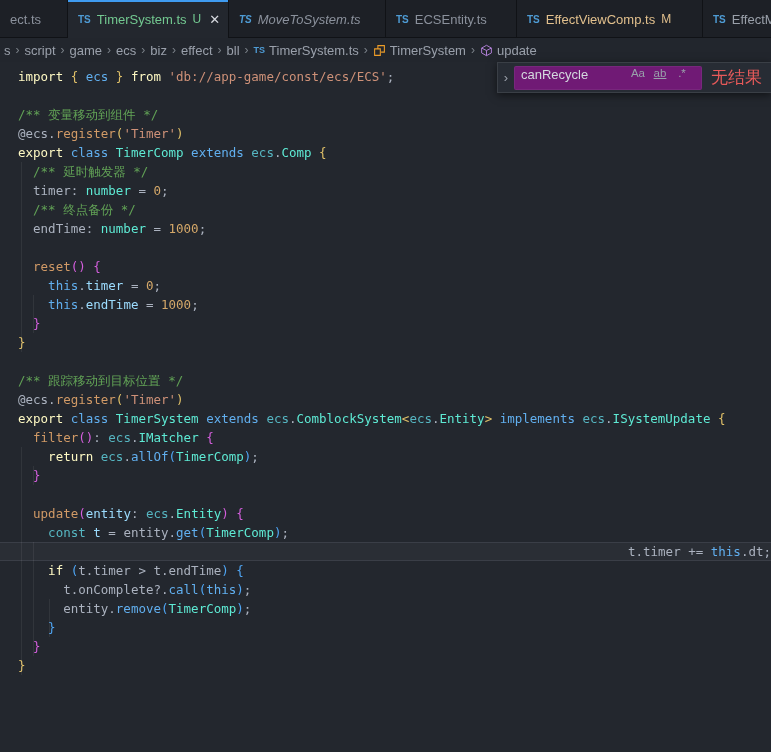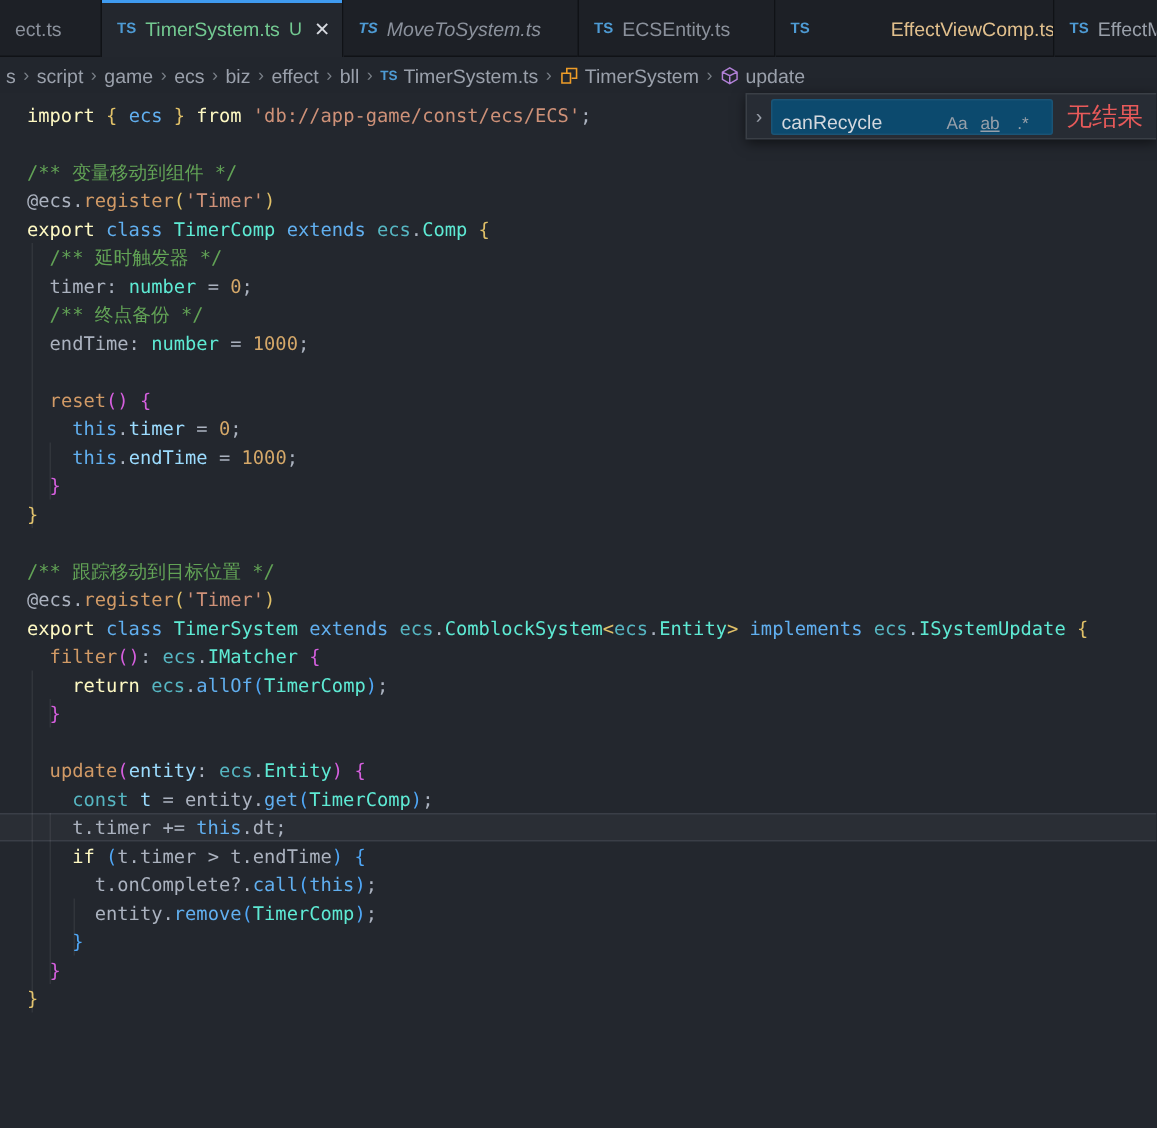--- a/index.html
+++ b/index.html
@@ -13,52 +13,52 @@
          flex:0 0 auto; white-space:nowrap; overflow:hidden; cursor:pointer;
          box-shadow: inset 0 -1px 0 #101216; }
   .tab.active { background:#23272e; box-shadow:none; }
   .tab.active::before { content:""; position:absolute; top:0; left:0; right:0; height:2px; background:#3f9bf0; }
   .tab.italic .tab-label, .tab.italic .ts-ico { font-style:italic; }
   .ts-ico { color:#4e9bd4; font-weight:bold; font-size:10px; letter-spacing:0; font-family:"Liberation Sans",sans-serif; }
   .tab-git-U { color:#73c991; font-size:12px; }
   .tab-git-M { color:#e2c08d; font-size:12px; }
   .tab-close { color:#d7dae0; font-size:13px; margin-left:2px; cursor:pointer; }
   .tab-label.c-green { color:#73c991; }
-  .tab-label.c-yellow { color:#e2c08d;margin-left:48px; }
+  .tab-label.c-yellow { color:#e2c08d; }
   .tab-label.c-gray { color:#8b919c; }
   .tab-label.c-lightgray { color:#9aa0aa; }
 
   
   .crumbs { height:24px; background:#22262d; display:flex; align-items:center; padding-left:3px;
             font-size:13px; color:#9aa0ab; overflow:hidden; white-space:nowrap; }
   .crumb { display:flex; align-items:center; gap:4px; cursor:pointer; padding:0 1px; }
   .crumb-sep { color:#7a8088; margin:0 4px; font-size:12px; }
   .crumb .ts-ico { font-size:9px; }
   .crumb svg { display:block; }
 
   
   .findw { position:absolute; top:62px; right:0; width:274px; height:31px; background:#272c34;
            border:1px solid rgba(255,255,255,0.09); border-right:none; display:flex; align-items:center;
            box-shadow:0 2px 8px rgba(0,0,0,0.55); z-index:5; }
   .findw-chev { width:16px; height:100%; display:flex; align-items:center; justify-content:center;
                 color:#9aa0aa; font-size:13px; cursor:pointer; flex:0 0 auto; }
-  .findw-input-wrap { background:#0c4a6e; border:1px solid rgba(255,255,255,0.06); border-radius:2px;
-                      height:24px; display:flex; align-items:flex-end; width:188px; flex:0 0 auto; }
+  .findw-input-wrap { background:#701a75; border:1px solid rgba(255,255,255,0.06); border-radius:2px;
+                      height:24px; display:flex; align-items:flex-start; width:188px; flex:0 0 auto; }
   .findw-input { background:transparent; border:none; outline:none; color:#d4d8de; font-size:13px;
                  font-family:"Liberation Sans",sans-serif; width:112px; padding:0 6px; }
   .findw-opt { color:#98a0aa; font-size:11.5px; width:22px; text-align:center; cursor:pointer; flex:0 0 auto; }
   .findw-opt.uline { text-decoration:underline; }
   .findw-results { color:#e85a5a; font-size:17px; margin-left:9px; white-space:nowrap; }
 
   
   .code { position:absolute; top:62px; left:0; right:0; bottom:0; padding-top:5px;
           font-family:"DejaVu Sans Mono", monospace; font-size:12.5px; line-height:19px; cursor:text; }
   .line { height:19px; padding-left:18px; white-space:pre; }
   .line.current { background:rgba(170,185,205,0.05);
-                  box-shadow: inset 0 1px 0 rgba(190,200,215,0.11), inset 0 -1px 0 rgba(190,200,215,0.11); }
+                  box-shadow: inset 0 1px 0 rgba(190,200,215,0.11), inset 0 -1px 0 rgba(190,200,215,0.11); text-align: right; }
   .guide { position:absolute; width:1px; background:rgba(255,255,255,0.065); pointer-events:none; }
 
   .tk-d  { color:#abb2bf; }
   .tk-k  { color:#fef9c3; }
   .tk-kb { color:#61afef; }
   .tk-kc { color:#56b6c2; }
   .tk-t  { color:#5eead4; }
   .tk-e  { color:#56b6c2; }
   .tk-f  { color:#61afef; }
   .tk-m  { color:#d19a66; }

